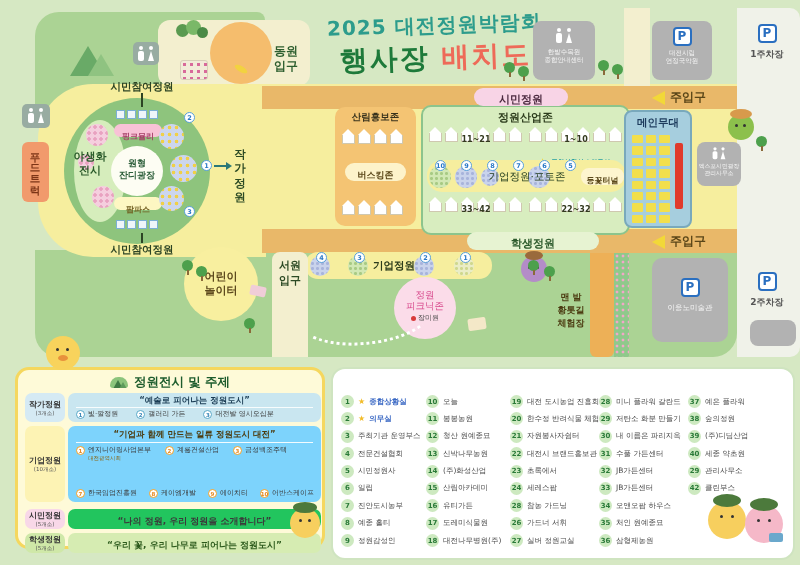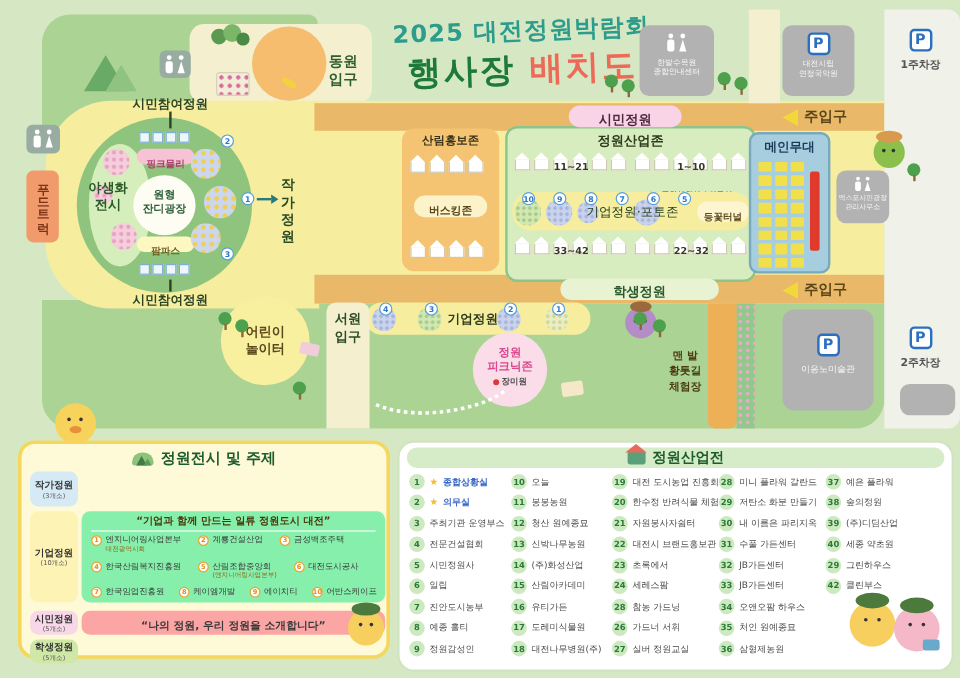--- a/index.html
+++ b/index.html
@@ -362,25 +362,25 @@
   <div class="abs cream" style="left:272px;top:252px;width:36px;height:105px;border-radius:8px 8px 0 0"></div>
   <div class="abs ctr pre" style="left:272px;top:258px;width:36px;font-size:11px;font-weight:bold;color:#2c4a24;line-height:15px">서원
 입구</div>
 
   <div class="abs ctr" style="left:184px;top:247px;width:74px;height:74px;border-radius:50%;background:#f8ef9f">
     <div class="pre" style="font-size:11px;font-weight:bold;color:#5c481c;padding-top:23px;line-height:14px">어린이
 놀이터</div>
   </div>
 
   <div class="abs ctr" style="left:394px;top:277px;width:62px;height:62px;border-radius:50%;background:#fbdce9">
-    <div class="pre" style="font-size:9.5px;font-weight:bold;color:#d8488c;padding-top:12px;line-height:11px">정원
+    <div class="pre" style="font-size:9.5px;font-weight:normal;color:#d8488c;padding-top:12px;line-height:11px">정원
 피크닉존</div>
     <div style="margin-top:2px;display:flex;align-items:center;justify-content:center;gap:2px">
       <span style="width:5px;height:5px;border-radius:50%;background:#d83a3a;display:inline-block"></span>
-      <span style="font-size:7px;color:#4a4a4a;font-weight:bold">장미원</span>
+      <span style="font-size:7px;color:#4a4a4a;font-weight:normal">장미원</span>
     </div>
   </div>
 
   <div class="mascot-body" style="left:521px;top:256px;width:26px;height:26px;background:#b48cc8">
     <div class="mascot-hat" style="left:4px;top:-5px;width:18px;height:9px;background:#9a6a3c"></div>
     <div class="eye" style="left:7px;top:10px"></div>
     <div class="eye" style="left:15px;top:10px"></div>
   </div>
 
   <div class="abs ctr pre" style="left:550px;top:291px;width:42px;font-size:9px;font-weight:bold;color:#4c3c12;line-height:13px">맨 발
@@ -417,26 +417,50 @@
   <div class="abs" style="left:15px;top:367px;width:310px;height:182px;background:#fefad8;border:3px solid #f5d75e;border-radius:14px">
     <div style="display:flex;align-items:center;justify-content:center;gap:6px;margin-top:4px">
       <span class="micon"></span>
       <span style="font-size:12.5px;font-weight:bold;color:#1d5c2c">정원전시 및 주제</span>
     </div>
 
     <div class="abs panel-label" style="left:7px;top:23px;width:40px;height:29px;background:#d5eaf4">
       <span style="font-size:8px;font-weight:bold;color:#333">작가정원</span>
       <span style="font-size:5.5px;color:#555">(3개소)</span>
     </div>
+    <div class="abs" style="left:50px;top:23px;width:253px;height:29px;background:#c9e6f0;border-radius:7px">
+      <div class="ctr" style="font-size:8.5px;font-weight:bold;color:#1a3c54;margin-top:2px">“예술로 피어나는 정원도시”</div>
+      <div style="position:absolute;left:8px;right:8px;top:14px;height:1px;background:rgba(255,255,255,.85)"></div>
+      <div id="artist-row" style="position:absolute;left:8px;top:17px;display:flex;gap:18px">
+          <div class="pitem">
+            <span class="icirc ">1</span>
+            <span>
+              <span class="nm" style="display: block;">빛·깔정원</span>
+            </span>
+          </div>
+          <div class="pitem">
+            <span class="icirc ">2</span>
+            <span>
+              <span class="nm" style="display: block;">갤러리 가든</span>
+            </span>
+          </div>
+          <div class="pitem">
+            <span class="icirc ">3</span>
+            <span>
+              <span class="nm" style="display: block;">대전발 영시오십분</span>
+            </span>
+          </div>
+        </div>
+    </div>
 
     <div class="abs panel-label" style="left:7px;top:56px;width:40px;height:76px;background:#fdf3b4">
       <span style="font-size:8px;font-weight:bold;color:#333">기업정원</span>
       <span style="font-size:5.5px;color:#555">(10개소)</span>
     </div>
-    <div class="abs" style="left:50px;top:56px;width:253px;height:76px;background:#86efac;border-radius:7px">
+    <div class="abs" style="left:50px;top:56px;width:253px;height:76px;background:#7dd3fc;border-radius:7px">
       <div class="ctr" style="font-size:8.5px;font-weight:bold;color:#4c3a0c;margin-top:3px">“기업과 함께 만드는 일류 정원도시 대전”</div>
       <div style="position:absolute;left:8px;right:8px;top:16px;height:1px;background:rgba(255,255,255,.9)"></div>
       <div id="corp-row-0" style="position:absolute;left:8px;top:20px;display:flex;gap:14px">
           <div class="pitem">
             <span class="icirc or">1</span>
             <span>
               <span class="nm" style="display: block;">엔지니어링사업본부</span>
               <span class="sub" style="display: block;">대전광역시회</span>
             </span>
           </div>
@@ -446,41 +470,20 @@
               <span class="nm" style="display: block;">계룡건설산업</span>
             </span>
           </div>
           <div class="pitem">
             <span class="icirc or">3</span>
             <span>
               <span class="nm" style="display: block;">금성백조주택</span>
             </span>
           </div>
         </div>
-      <div id="corp-row-1" style="position:absolute;left:8px;top:42px;display:flex;gap:14px">
-          <div class="pitem">
-            <span class="icirc or">4</span>
-            <span>
-              <span class="nm" style="display: block;">한국산림복지진흥원</span>
-            </span>
-          </div>
-          <div class="pitem">
-            <span class="icirc or">5</span>
-            <span>
-              <span class="nm" style="display: block;">산림조합중앙회</span>
-              <span class="sub" style="display: block;">(엔지니어링사업본부)</span>
-            </span>
-          </div>
-          <div class="pitem">
-            <span class="icirc or">6</span>
-            <span>
-              <span class="nm" style="display: block;">대전도시공사</span>
-            </span>
-          </div>
-        </div>
       <div id="corp-row-2" style="position:absolute;left:8px;top:63px;display:flex;gap:12px">
           <div class="pitem">
             <span class="icirc or">7</span>
             <span>
               <span class="nm" style="display: block;">한국임업진흥원</span>
             </span>
           </div>
           <div class="pitem">
             <span class="icirc or">8</span>
             <span>
@@ -499,41 +502,40 @@
               <span class="nm" style="display: block;">어반스케이프</span>
             </span>
           </div>
         </div>
     </div>
 
     <div class="abs panel-label" style="left:7px;top:139px;width:40px;height:20px;background:#f8d8e8">
       <span style="font-size:8px;font-weight:bold;color:#333">시민정원</span>
       <span style="font-size:5.5px;color:#555">(5개소)</span>
     </div>
-    <div class="abs ctr" style="left:50px;top:139px;width:253px;height:20px;background:#fca5a5;border-radius:7px">
+    <div class="abs ctr" style="left:50px;top:139px;width:253px;height:20px;background:#22c55e;border-radius:7px">
       <span style="font-size:9px;font-weight:bold;color:#3a3a3a;line-height:20px">“나의 정원, 우리 정원을 소개합니다”</span>
     </div>
 
     <div class="abs panel-label" style="left:7px;top:163px;width:40px;height:20px;background:#cfe8a8">
       <span style="font-size:8px;font-weight:bold;color:#333">학생정원</span>
       <span style="font-size:5.5px;color:#555">(5개소)</span>
+    </div>
+    <div class="abs ctr" style="left:50px;top:163px;width:253px;height:20px;background:#d6ecb2;border-radius:7px">
+      <span style="font-size:9px;font-weight:bold;color:#2c5a1c;line-height:20px">“우리 꽃, 우리 나무로 피어나는 정원도시”</span>
     </div>
 
     <div class="mascot-body" style="left:272px;top:138px;width:30px;height:30px;background:#f7cf5e;z-index:5">
       <div class="mascot-hat" style="left:3px;top:-6px;width:24px;height:11px"></div>
       <div class="eye" style="left:9px;top:11px"></div>
       <div class="eye" style="left:18px;top:11px"></div>
     </div>
   </div>
 
   <div class="abs" style="left:331px;top:367px;width:464px;height:193px;background:#ffffff;border:2px solid #cfe4c0;border-radius:14px">
-    <div style="position:absolute;left:6px;right:6px;top:4px;height:17px;background:#d6ecc8;border-radius:10px;display:flex;align-items:center;justify-content:center;gap:6px">
-      <span class="ticon"></span>
-      <span style="font-size:12px;font-weight:bold;color:#1d5c2c">정원산업전</span>
-    </div>
     <div class="bcol" id="booth-col-0" style="left:8px;top:26px">
         <div class="booth">
           <span class="bnum">1</span>
           <span class="bstar">★</span>
           <span class="bname hl">종합상황실</span>
         </div>
         <div class="booth">
           <span class="bnum">2</span>
           <span class="bstar">★</span>
           <span class="bname hl">의무실</span>
@@ -693,21 +695,21 @@
         <div class="booth">
           <span class="bnum">39</span>
           <span class="bname">(주)디딤산업</span>
         </div>
         <div class="booth">
           <span class="bnum">40</span>
           <span class="bname">세종 약초원</span>
         </div>
         <div class="booth">
           <span class="bnum">29</span>
-          <span class="bname">그린하우스</span>
+          <span class="bname">관리사무소</span>
         </div>
         <div class="booth">
           <span class="bnum">42</span>
           <span class="bname">클린부스</span>
         </div>
       </div>
 
     <div class="mascot-body" style="left:375px;top:132px;width:38px;height:38px;background:#f7cf5e">
       <div class="mascot-hat" style="left:5px;top:-7px;width:28px;height:13px"></div>
       <div class="eye" style="left:12px;top:14px"></div>

